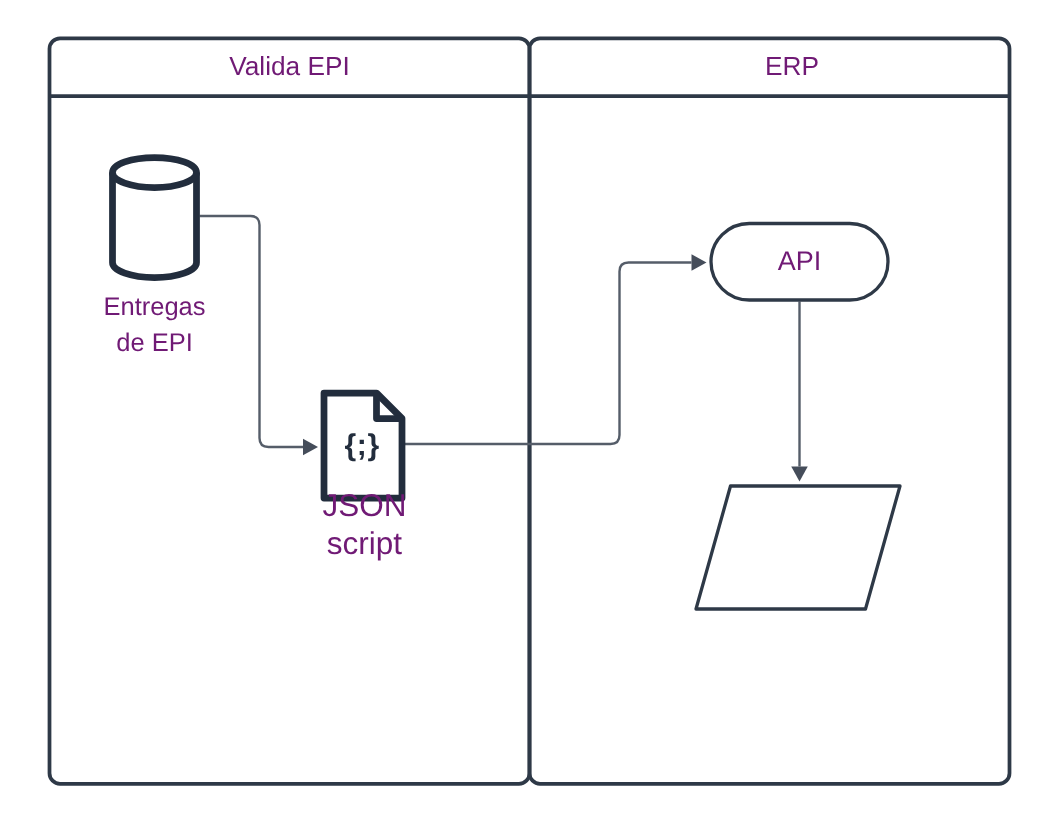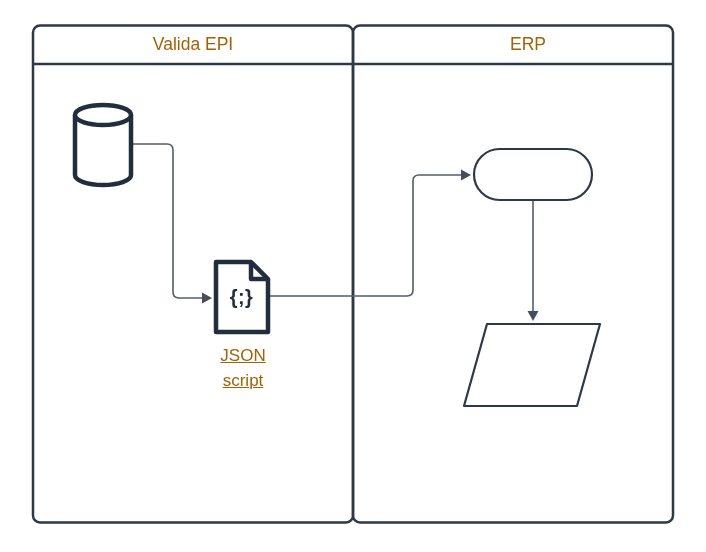--- a/index.html
+++ b/index.html
@@ -7,33 +7,33 @@
     position: relative;
     width: 706px;
     height: 552px;
     background: #ffffff;
     font-family: "Liberation Sans", sans-serif;
     overflow: hidden;
   }
   .canvas svg { position: absolute; left: 0; top: 0; }
   .lbl {
     position: absolute;
-    color: #a16207;
+    color: #701a75;
     text-align: center;
     white-space: pre-line;
     user-select: none;
   }
   .lane-title {
     top: 25px; height: 39px; line-height: 39px;
     font-size: 17.5px;
   }
   .lane-title-1 { left: 33px;  width: 320px; }
   .lane-title-2 { left: 353px; width: 320px; padding-left: 15px; }
   .db-label   { left: 43px;  top: 193px; width: 120px; font-size: 17px; line-height: 24px; }
-  .json-label { left: 183px; top: 343px; width: 120px; font-size: 17px; line-height: 25px; text-decoration: underline; }
+  .json-label { left: 183px; top: 325px; width: 120px; font-size: 21px; line-height: 25px; }
   .json-glyph {
     left: 213px; top: 263px; width: 57px; height: 68px; line-height: 68px;
     font-size: 20px; font-weight: 700; letter-spacing: 0.5px; color: #222d3d;
   }
   .api-label  { left: 474px; top: 149px; width: 118px; height: 51px; line-height: 51px; font-size: 18px; }
   .baixa-label {
     left: 463px; top: 324px; width: 137px; height: 82px;
     display: flex; align-items: center; justify-content: center;
     font-size: 15px; line-height: 23px;
   }
@@ -70,20 +70,23 @@
     </g>
 
     <rect x="474" y="149" width="118" height="51" rx="25.5" fill="#ffffff" stroke="#2e3947" stroke-width="2.2"></rect>
 
     <polygon points="487,324 600,324 577,406 464,406" fill="#ffffff" stroke="#2e3947" stroke-width="2.2" stroke-linejoin="round"></polygon>
   </svg>
 
   <div class="lbl lane-title lane-title-1">Valida EPI</div>
   <div class="lbl lane-title lane-title-2">ERP</div>
 
+  <div class="lbl db-label">Entregas
+de EPI</div>
 
   <div class="lbl json-glyph">{;}</div>
   <div class="lbl json-label">JSON
 script</div>
 
+  <div class="lbl api-label">API</div>
 
 
 </div>
 
 </body></html>

